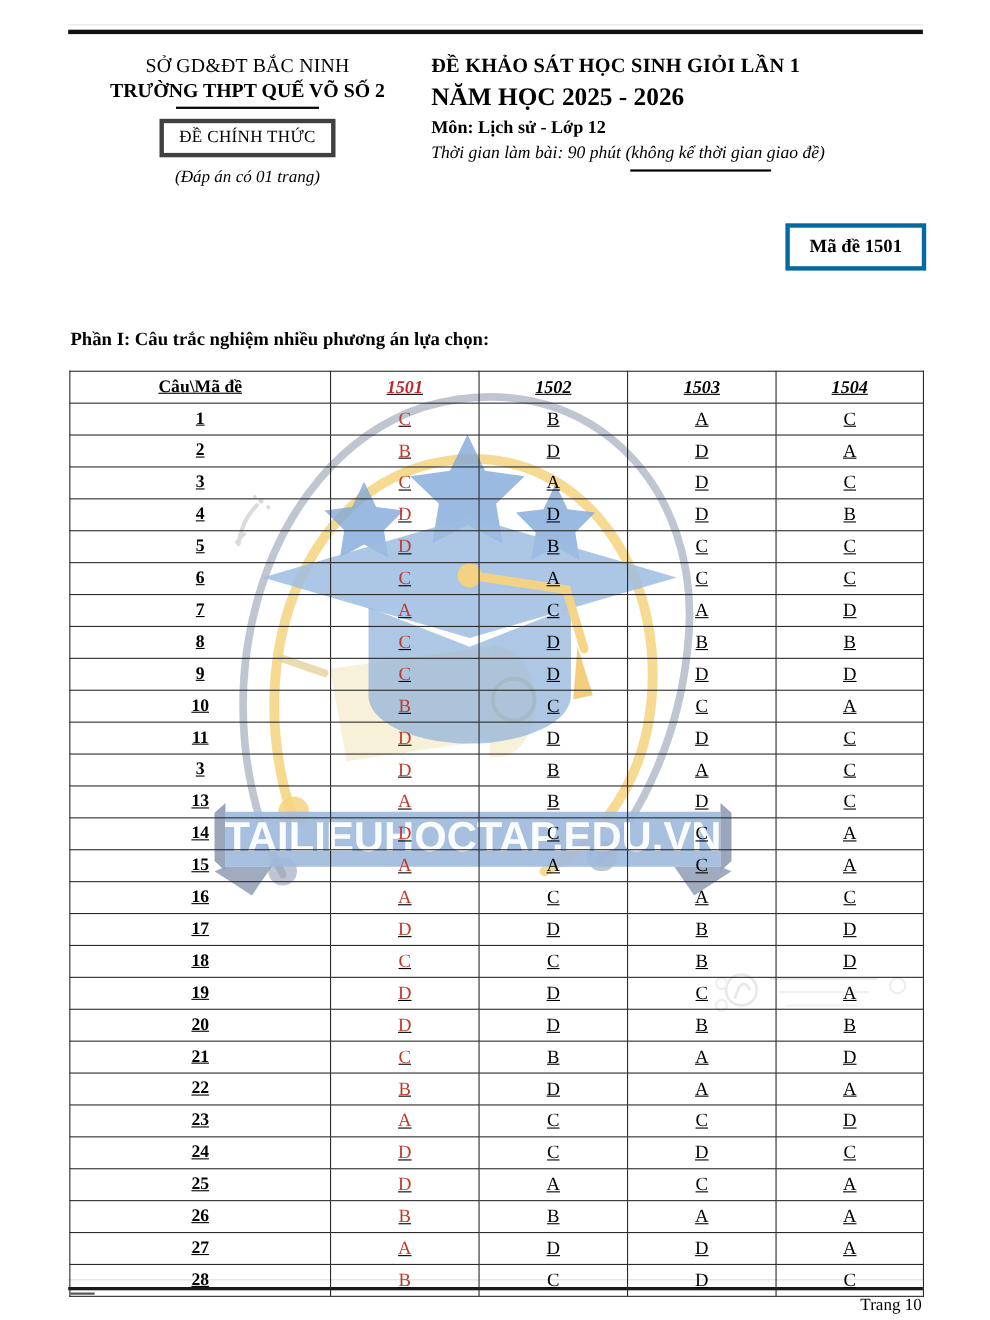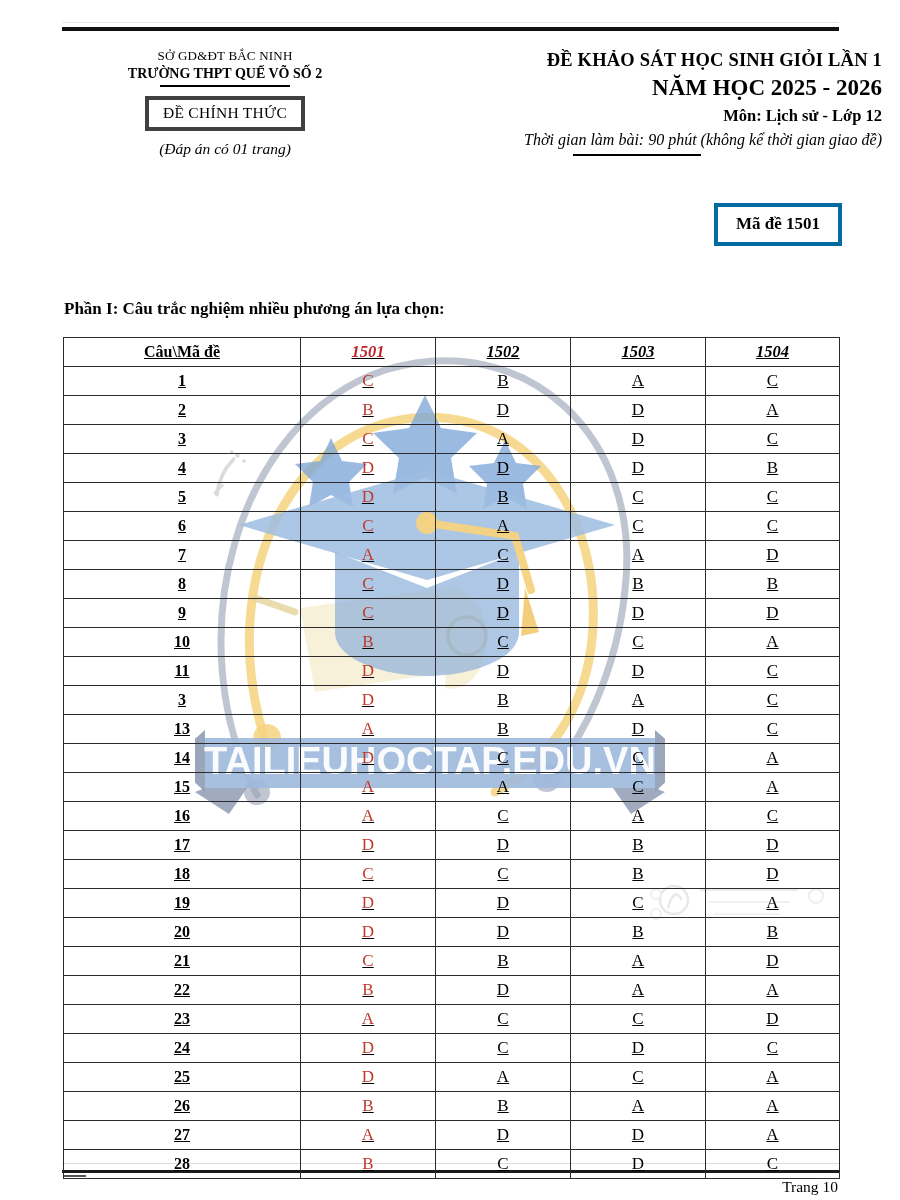--- a/index.html
+++ b/index.html
@@ -75,27 +75,27 @@
     height: 140px;
   }
   .header-left {
     position: absolute;
     left: 60px;
     top: 0;
     width: 330px;
     text-align: center;
   }
   .hl-line1 {
-    font-size: 13px;
+    font-size: 18px;
     letter-spacing: 0.2px;
     line-height: 1.3;
     white-space: nowrap;
   }
   .hl-line2 {
-    font-size: 14px;
+    font-size: 18px;
     font-weight: bold;
     line-height: 1.25;
     white-space: nowrap;
   }
   .hl-underline {
     width: 130px;
     height: 2px;
     background: #000;
     margin: 3px auto 0 auto;
   }
@@ -114,21 +114,21 @@
     font-size: 15.5px;
     font-style: italic;
     white-space: nowrap;
   }
 
   .header-right {
     position: absolute;
     left: 392px;
     top: 0;
     width: 490px;
-    text-align: right;
+    text-align: left;
   }
   .hr-line {
     font-weight: bold;
     white-space: nowrap;
   }
   .hr-l1 { font-size: 18.5px; line-height: 1.32; letter-spacing: 0.2px; }
   .hr-l2 { font-size: 23px; line-height: 1.36; }
   .hr-l3 { font-size: 16.5px; line-height: 1.45; }
   .hr-time {
     font-size: 16px;

